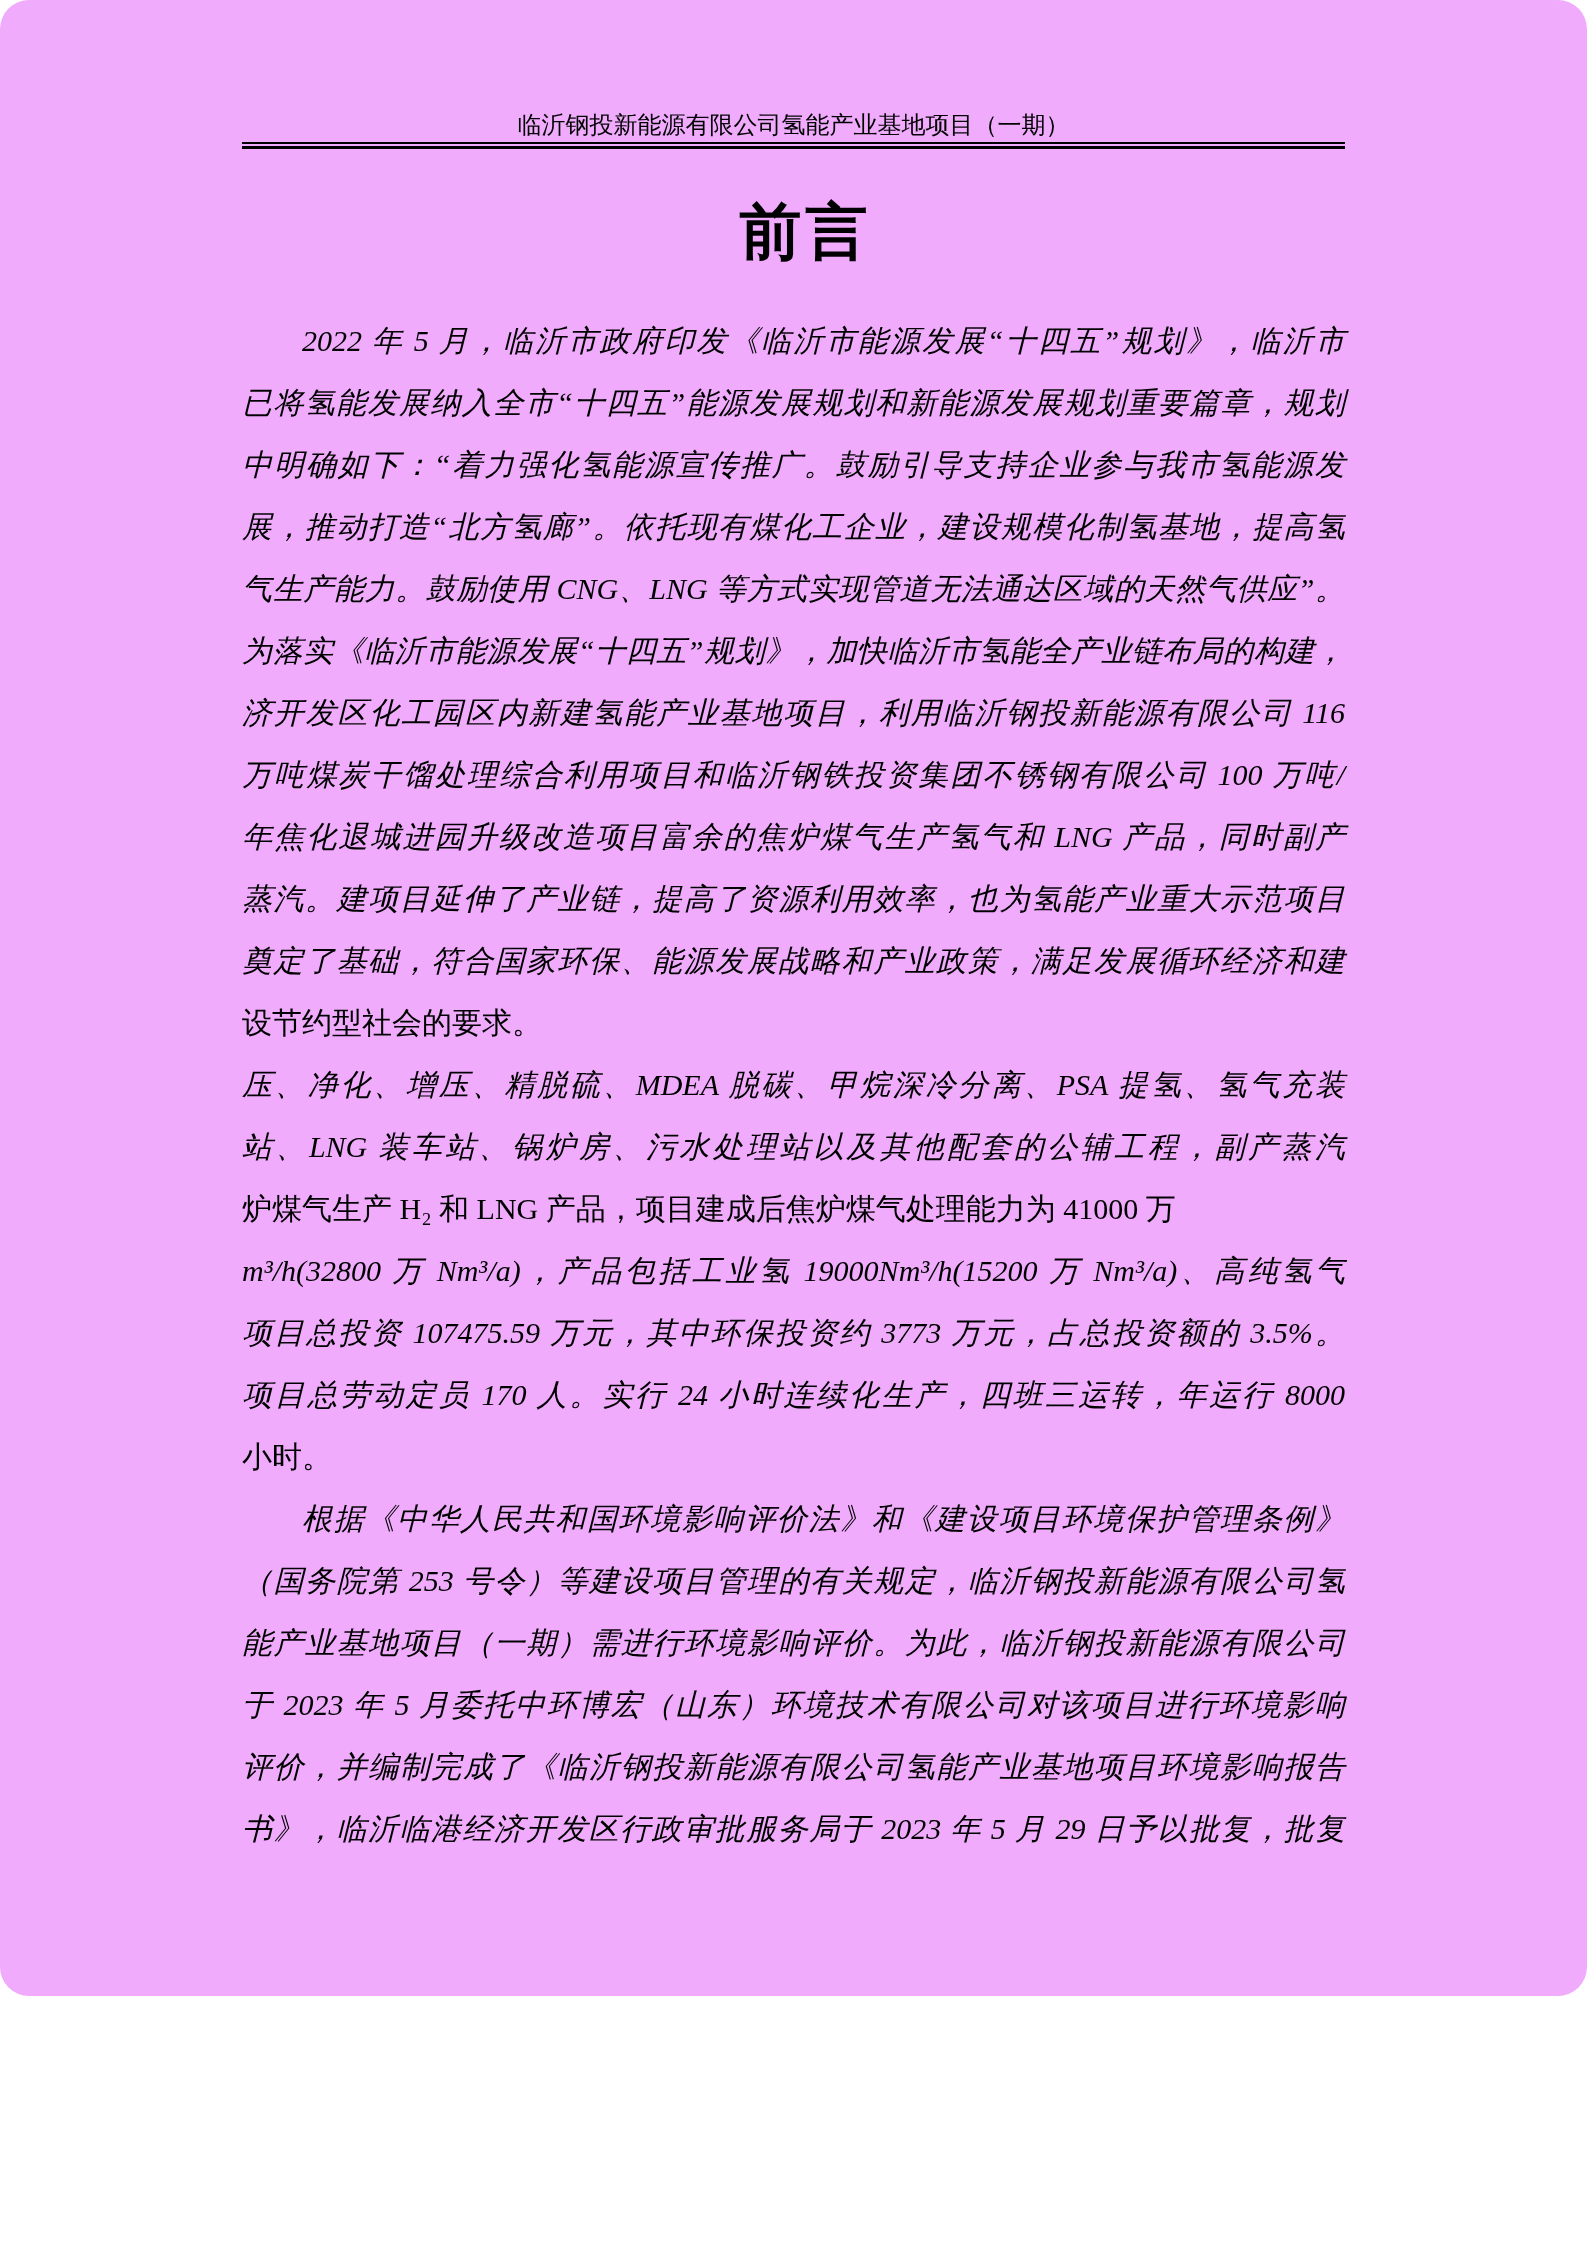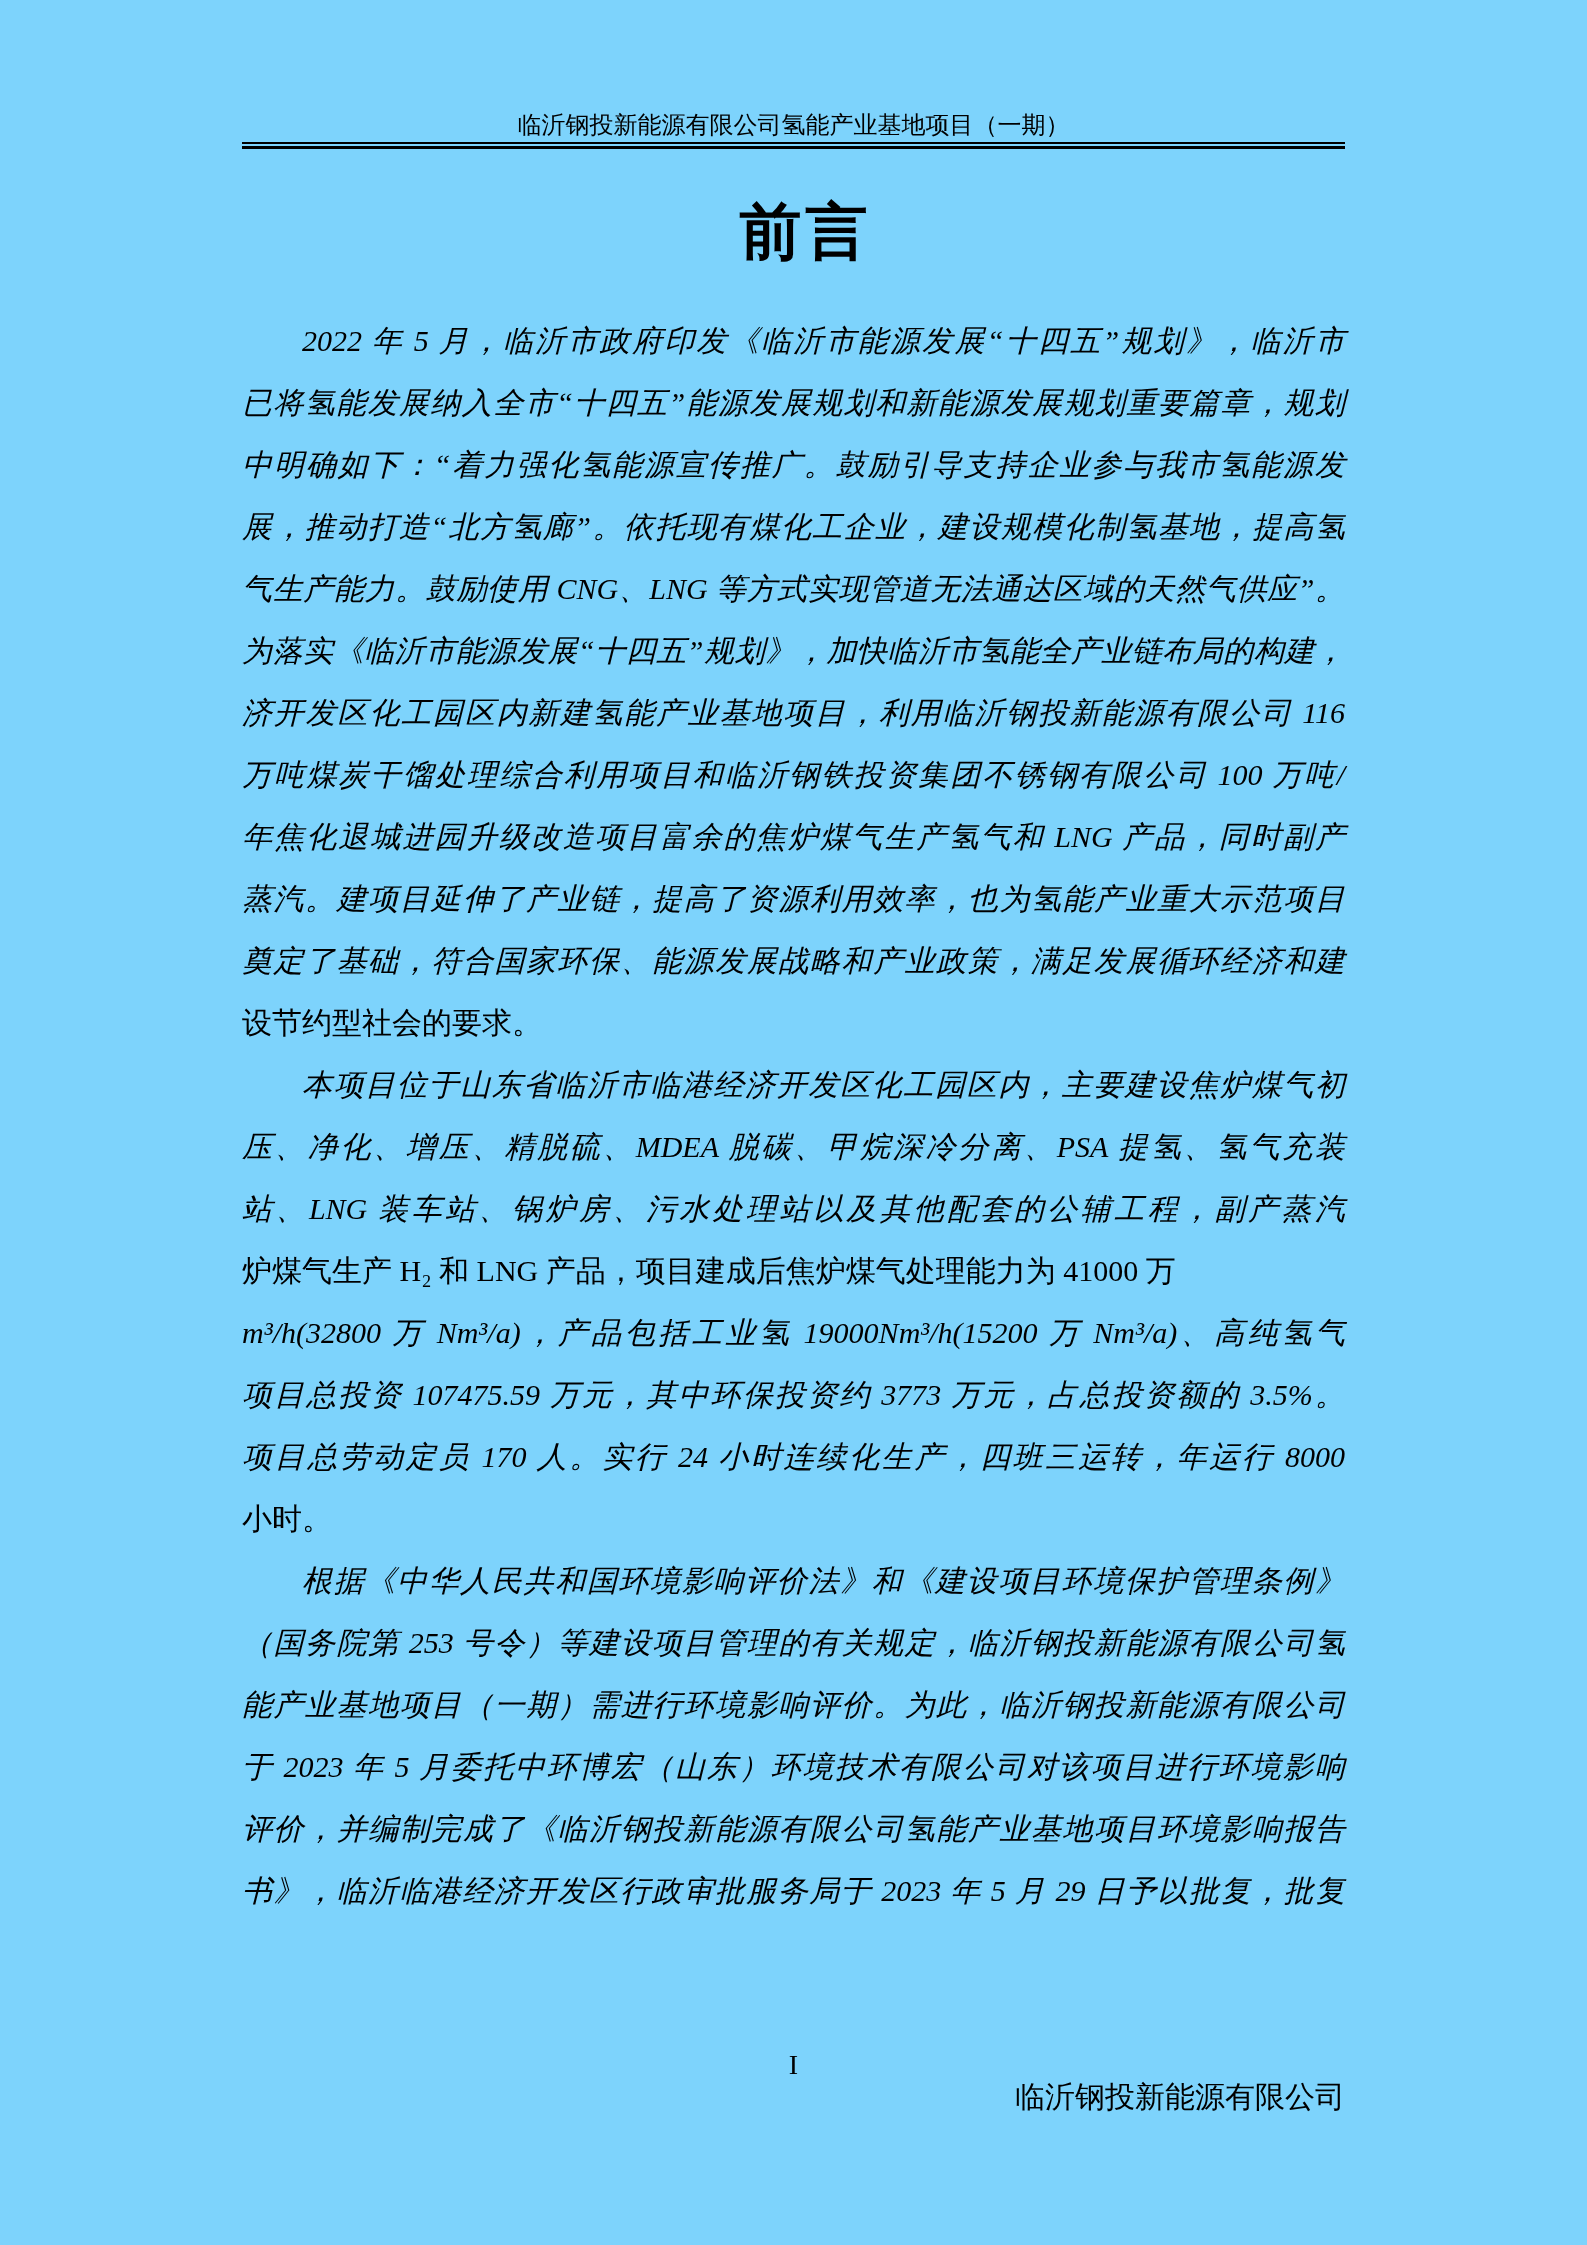--- a/index.html
+++ b/index.html
@@ -3,25 +3,26 @@
 <meta charset="utf-8">
 <style>
   html, body {
     margin: 0;
     padding: 0;
     background: #ffffff;
   }
   .page {
     position: relative;
     width: 1587px;
-    height: 2245px;
-    background: #7dd3fc;
+    height: 1996px;
+    background: #f0abfc;
     color: #000000;
     font-family: "Liberation Serif", "DejaVu Serif", serif;
     overflow: hidden;
+    border-radius: 29px;
   }
   .header-text {
     position: absolute;
     top: 110px;
     left: 0;
     right: 0;
     text-align: center;
     font-size: 24px;
     line-height: 30px;
     white-space: nowrap;
@@ -112,21 +113,20 @@
         <div class="line just">气生产能力。鼓励使用 CNG、LNG 等方式实现管道无法通达区域的天然气供应”。</div>
         <div class="line just">为落实《临沂市能源发展“十四五”规划》，加快临沂市氢能全产业链布局的构建，</div>
         <div class="line just">济开发区化工园区内新建氢能产业基地项目，利用临沂钢投新能源有限公司 116</div>
         <div class="line just">万吨煤炭干馏处理综合利用项目和临沂钢铁投资集团不锈钢有限公司 100 万吨/</div>
         <div class="line just">年焦化退城进园升级改造项目富余的焦炉煤气生产氢气和 LNG 产品，同时副产</div>
         <div class="line just">蒸汽。建项目延伸了产业链，提高了资源利用效率，也为氢能产业重大示范项目</div>
         <div class="line just">奠定了基础，符合国家环保、能源发展战略和产业政策，满足发展循环经济和建</div>
         <div class="line">设节约型社会的要求。</div>
       </div>
       <div class="para">
-        <div class="line indent just">本项目位于山东省临沂市临港经济开发区化工园区内，主要建设焦炉煤气初</div>
         <div class="line just">压、净化、增压、精脱硫、MDEA 脱碳、甲烷深冷分离、PSA 提氢、氢气充装</div>
         <div class="line just">站、LNG 装车站、锅炉房、污水处理站以及其他配套的公辅工程，副产蒸汽</div>
         <div class="line">炉煤气生产 H₂ 和 LNG 产品，项目建成后焦炉煤气处理能力为 41000 万</div>
         <div class="line just">m³/h(32800 万 Nm³/a)，产品包括工业氢 19000Nm³/h(15200 万 Nm³/a)、高纯氢气</div>
         <div class="line just">项目总投资 107475.59 万元，其中环保投资约 3773 万元，占总投资额的 3.5%。</div>
         <div class="line just">项目总劳动定员 170 人。实行 24 小时连续化生产，四班三运转，年运行 8000</div>
         <div class="line">小时。</div>
       </div>
       <div class="para">
         <div class="line indent just">根据《中华人民共和国环境影响评价法》和《建设项目环境保护管理条例》</div>

